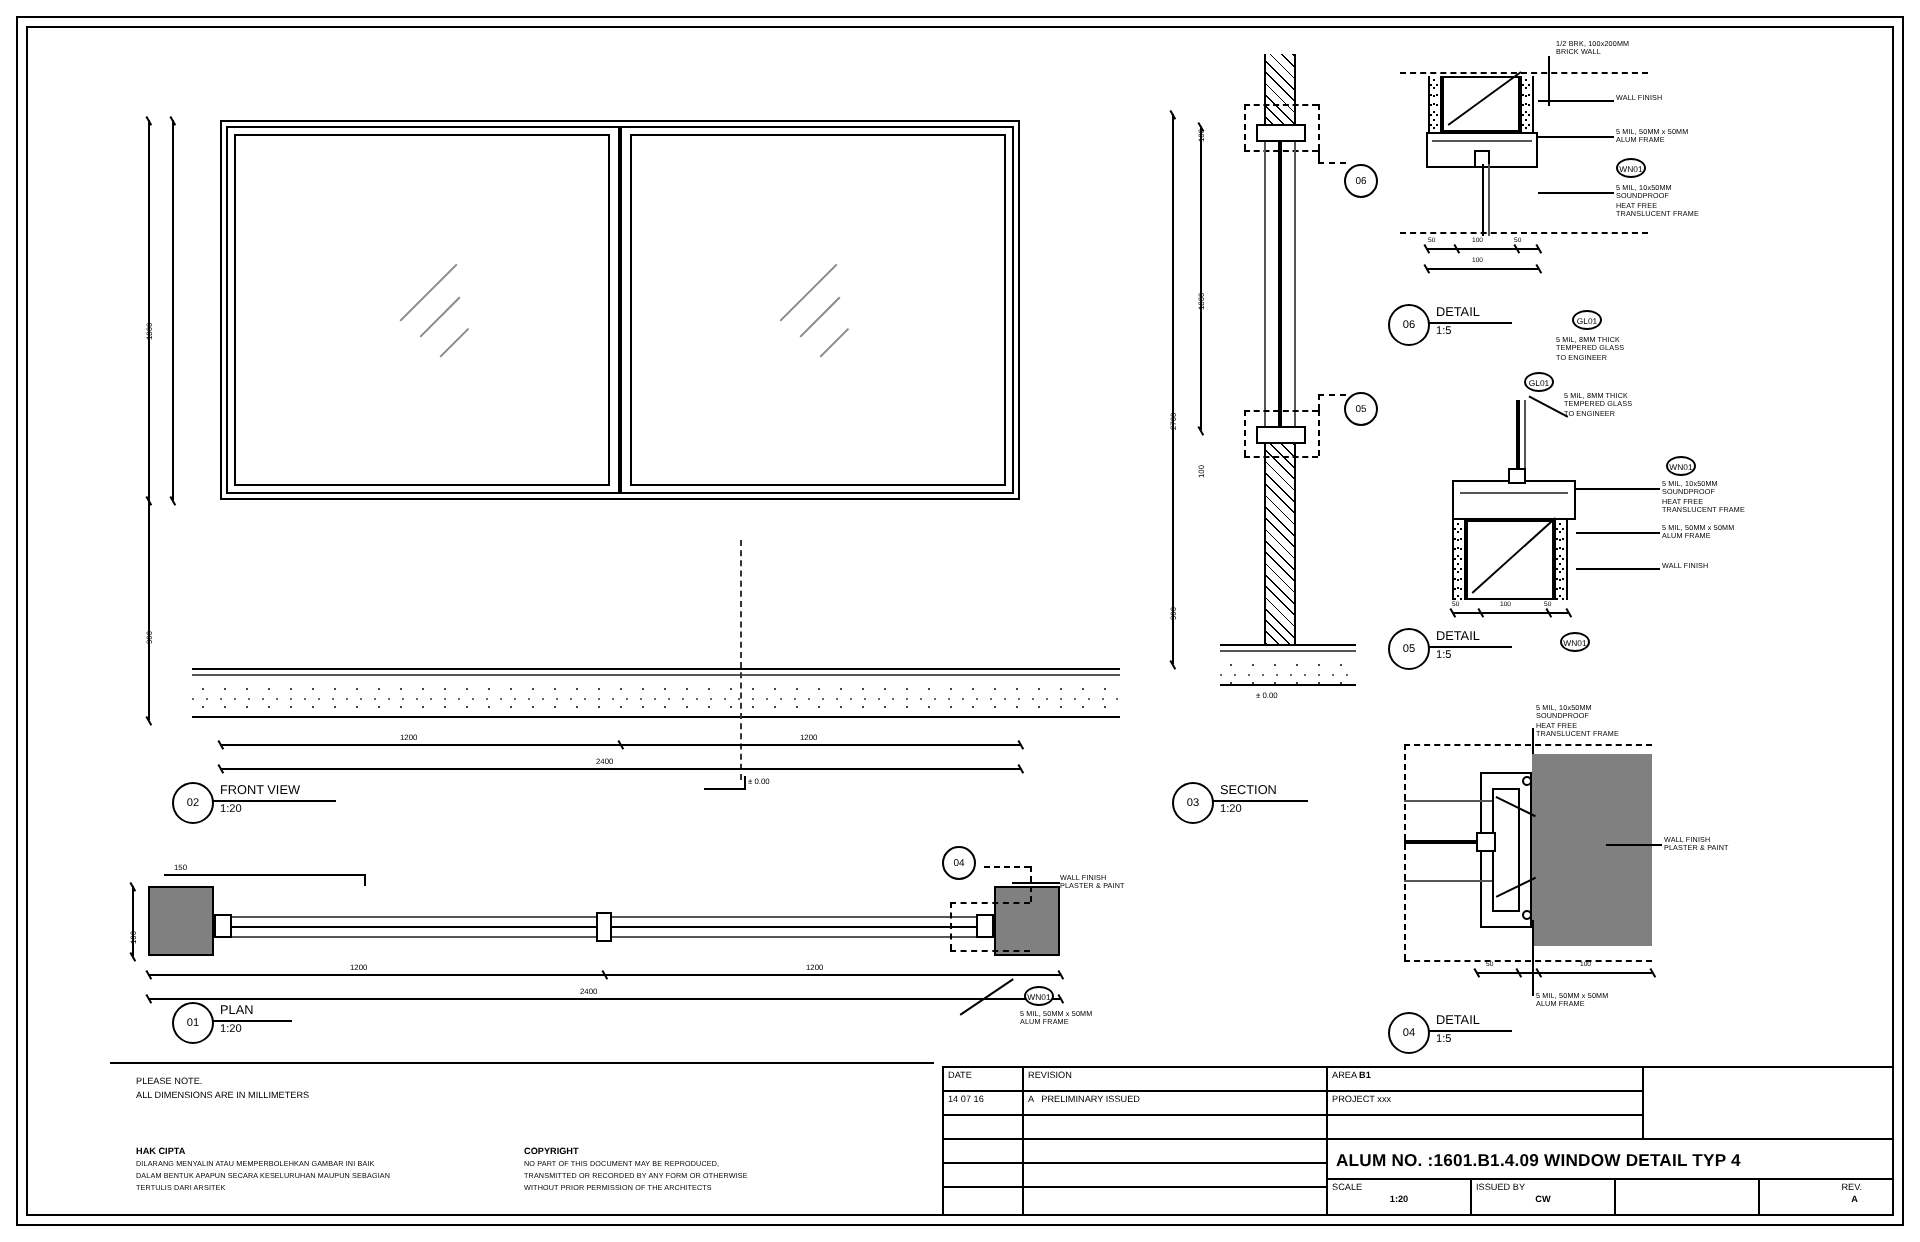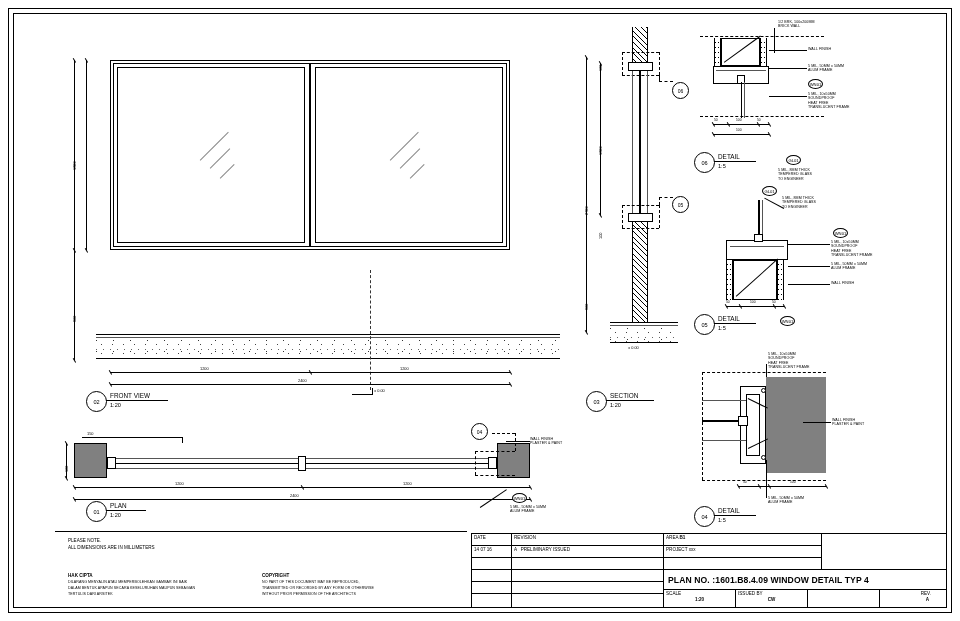--- a/index.html
+++ b/index.html
@@ -455,21 +455,21 @@
     <div class="tbcell" style="left:192px;top:0;width:158px;height:12px;">
       <div class="tbl"><span>AREA</span> <span class="bold">B1</span></div>
     </div>
     <div class="tbcell" style="left:192px;top:12px;width:158px;height:12px;">
       <div class="tbl"><span>PROJECT</span> <span>xxx</span></div>
     </div>
     <div class="tbcell" style="left:192px;top:24px;width:158px;height:12px;"></div>
     <div class="tbcell" style="left:350px;top:0;width:125px;height:36px;border-right:none;"></div>
 
     <div class="tbcell" style="left:192px;top:36px;width:283px;height:20px;border-right:none;">
-      <div class="pageno" style="padding:5px 4px 0 4px;"><span>PLAN NO. :</span><span>1601.B8.4.09 WINDOW DETAIL TYP 4</span></div>
+      <div class="pageno" style="padding:5px 4px 0 4px;"><span>ALUM NO. :</span><span>1601.B1.4.09 WINDOW DETAIL TYP 4</span></div>
     </div>
 
     <div class="tbcell" style="left:192px;top:56px;width:72px;height:17px;border-bottom:none;">
       <div class="tbl">SCALE</div>
       <div class="tbv bold" style="text-align:center;">1:20</div>
     </div>
     <div class="tbcell" style="left:264px;top:56px;width:72px;height:17px;border-bottom:none;">
       <div class="tbl">ISSUED BY</div>
       <div class="tbv bold" style="text-align:center;">CW</div>
     </div>

